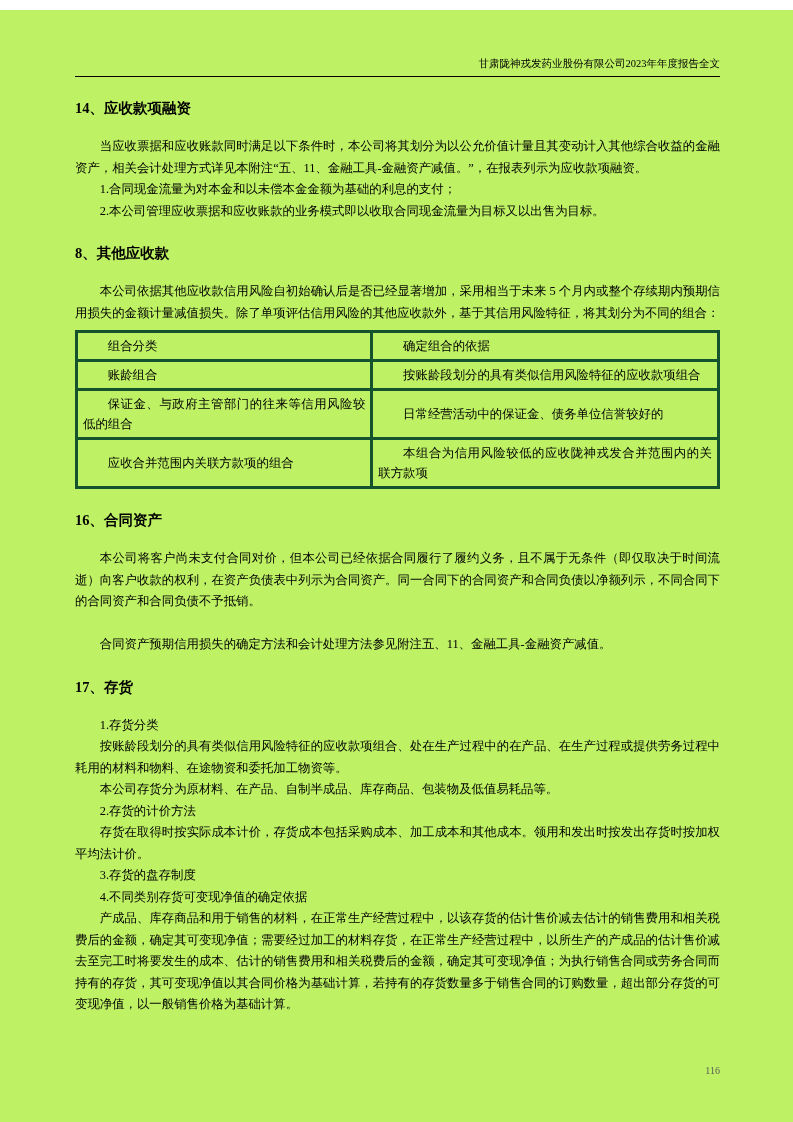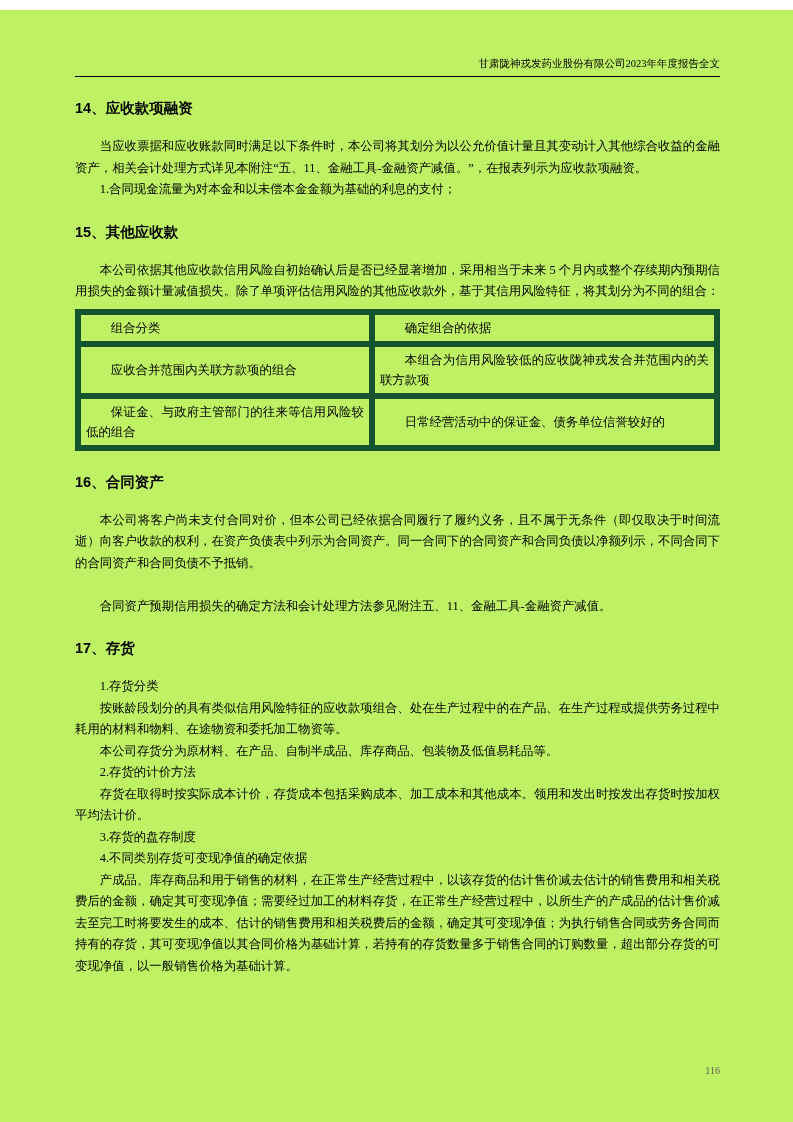--- a/index.html
+++ b/index.html
@@ -21,21 +21,21 @@
   .doc-header {
     text-align: right;
     font-size: 10.5px;
     line-height: 15px;
     padding-bottom: 5px;
     border-bottom: 1px solid #000000;
     color: #000000;
   }
   
   .section-heading {
-    font-family: Liberation Sans, sans-serif;
+    font-family: Liberation Serif, serif;
     font-size: 14.5px;
     font-weight: bold;
     margin: 22px 0 18px 0;
     color: #000000;
   }
   
   .body-text {
     font-size: 12.4px;
     line-height: 21.5px;
     text-align: justify;
@@ -46,21 +46,21 @@
   
   .combo-table {
     width: 100%;
     border-collapse: collapse;
     margin-top: 6px;
     table-layout: fixed;
   }
   .combo-table col.col-left  { width: 46%; }
   .combo-table col.col-right { width: 54%; }
   .combo-table td {
-    border: 6px solid #14532d;
+    border: 3px solid #14532d;
     font-size: 12.4px;
     line-height: 20px;
     padding: 3px 5px;
     text-align: justify;
     text-indent: 2em;
     vertical-align: middle;
     color: #000000;
   }
   
   .page-footer {
@@ -79,41 +79,46 @@
 
     <div class="doc-header">
       <span>甘肃陇神戎发药业股份有限公司2023年年度报告全文</span>
     </div>
 
     <div class="content">
 
       <div class="section-heading">14、应收款项融资</div>
       <p class="body-text">当应收票据和应收账款同时满足以下条件时，本公司将其划分为以公允价值计量且其变动计入其他综合收益的金融资产，相关会计处理方式详见本附注“五、11、金融工具-金融资产减值。”，在报表列示为应收款项融资。</p>
       <p class="body-text">1.合同现金流量为对本金和以未偿本金金额为基础的利息的支付；</p>
+      <p class="body-text">2.本公司管理应收票据和应收账款的业务模式即以收取合同现金流量为目标又以出售为目标。</p>
 
-      <div class="section-heading">15、其他应收款</div>
+      <div class="section-heading">8、其他应收款</div>
       <p class="body-text">本公司依据其他应收款信用风险自初始确认后是否已经显著增加，采用相当于未来 5 个月内或整个存续期内预期信用损失的金额计量减值损失。除了单项评估信用风险的其他应收款外，基于其信用风险特征，将其划分为不同的组合：</p>
 
       <table class="combo-table">
         <colgroup>
             <col class="col-left">
             <col class="col-right">
           </colgroup>
         <tbody>
           <tr>
             <td>组合分类</td>
             <td>确定组合的依据</td>
           </tr>
           <tr>
-            <td>应收合并范围内关联方款项的组合</td>
-            <td>本组合为信用风险较低的应收陇神戎发合并范围内的关联方款项</td>
+            <td>账龄组合</td>
+            <td>按账龄段划分的具有类似信用风险特征的应收款项组合</td>
           </tr>
           <tr>
             <td>保证金、与政府主管部门的往来等信用风险较低的组合</td>
             <td>日常经营活动中的保证金、债务单位信誉较好的</td>
+          </tr>
+          <tr>
+            <td>应收合并范围内关联方款项的组合</td>
+            <td>本组合为信用风险较低的应收陇神戎发合并范围内的关联方款项</td>
           </tr>
         </tbody>
       </table>
 
       <div class="section-heading">16、合同资产</div>
       <p class="body-text">本公司将客户尚未支付合同对价，但本公司已经依据合同履行了履约义务，且不属于无条件（即仅取决于时间流逝）向客户收款的权利，在资产负债表中列示为合同资产。同一合同下的合同资产和合同负债以净额列示，不同合同下的合同资产和合同负债不予抵销。</p>
       <p class="body-text gap-above">合同资产预期信用损失的确定方法和会计处理方法参见附注五、11、金融工具-金融资产减值。</p>
 
       <div class="section-heading">17、存货</div>
       <p class="body-text">1.存货分类</p>

